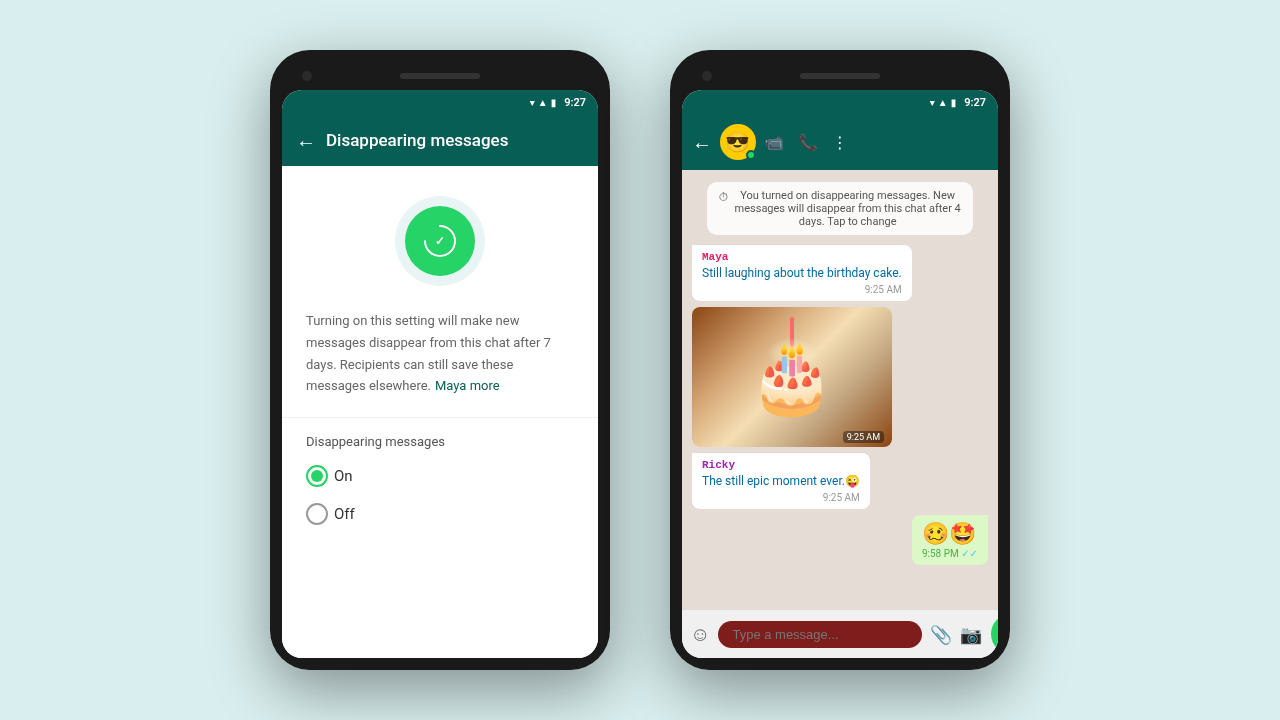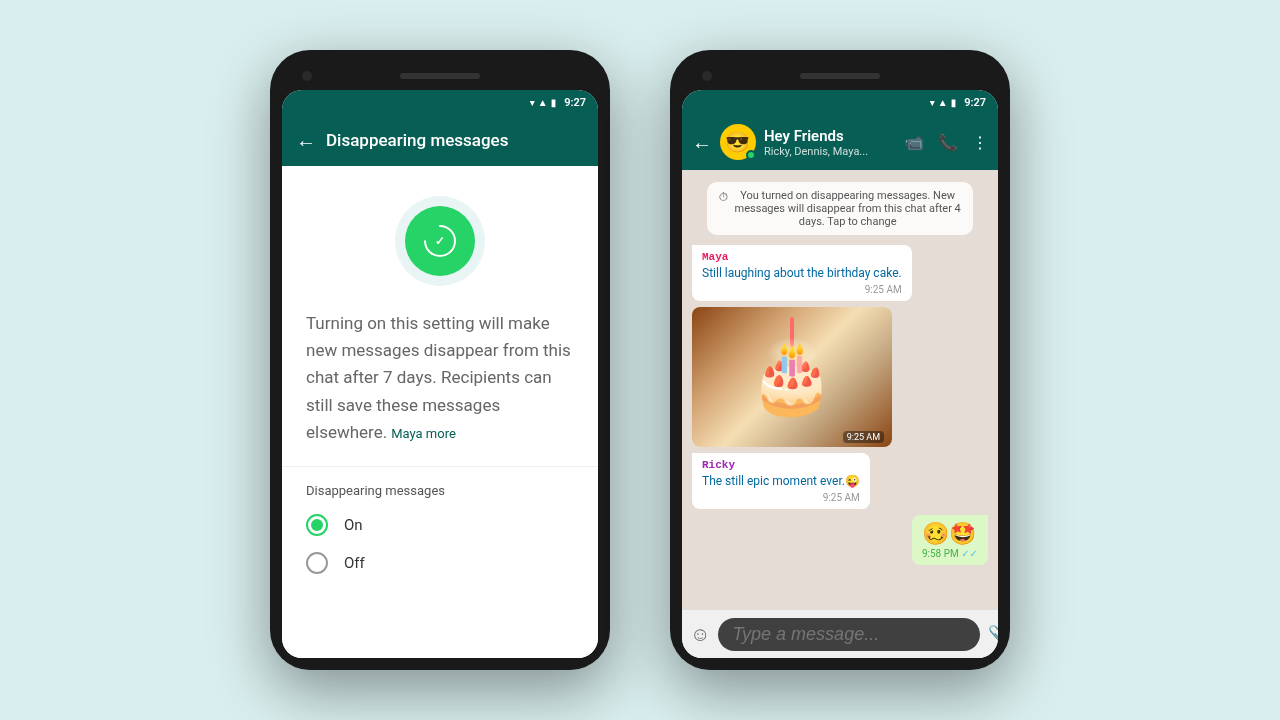--- a/index.html
+++ b/index.html
@@ -138,42 +138,42 @@
     }
     .timer-circle-inner svg {
       width: 36px;
       height: 36px;
     }
     .description-section {
       padding: 4px 24px 20px;
       border-bottom: 1px solid #f0f0f0;
     }
     .description-text {
-      font-size: 17px;
+      font-size: 13px;
       color: #666;
       line-height: 1.6;
     }
     .learn-more {
       color: #075e54;
       font-size: 13px;
       cursor: pointer;
       text-decoration: none;
     }
     .settings-section {
       padding: 16px 24px;
     }
     .settings-label {
       font-size: 13px;
       color: #555;
       margin-bottom: 16px;
     }
     .radio-option {
       display: flex;
       align-items: center;
-      gap: 16px;
+      gap: 6px;
       margin-bottom: 16px;
       cursor: pointer;
     }
     .radio-outer {
       width: 22px;
       height: 22px;
       border-radius: 50%;
       border: 2px solid #25d366;
       display: flex;
       align-items: center;
@@ -369,28 +369,27 @@
       gap: 8px;
       height: 48px;
     }
     .chat-input-bar .emoji-btn {
       font-size: 20px;
       cursor: pointer;
       color: #666;
     }
     .chat-input-box {
       flex: 1;
-      background: #404040;
+      background: #7f1d1d;
       border-radius: 20px;
       padding: 6px 14px;
-      font-size: 18px;
+      font-size: 13px;
       color: #999;
       border: none;
       outline: none;
-      font-style: italic;
     }
     .chat-input-bar .attach-btn {
       font-size: 18px;
       color: #666;
       cursor: pointer;
     }
     .chat-input-bar .camera-btn {
       font-size: 18px;
       color: #666;
       cursor: pointer;
@@ -497,24 +496,20 @@
         </div>
         <span class="time">9:27</span>
       </div>
 
       <div class="toolbar-chat">
         <span class="back-arrow">←</span>
         <div class="group-avatar">
           😎
           <div class="online-dot"></div>
         </div>
-        <div class="chat-info">
-          <div class="chat-name">Hey Friends</div>
-          <div class="chat-members">Ricky, Dennis, Maya...</div>
-        </div>
         <div class="chat-actions">
           <span class="icon">📹</span>
           <span class="icon">📞</span>
           <span class="icon">⋮</span>
         </div>
       </div>
 
       <div class="chat-body">
 
         <div class="system-message">

